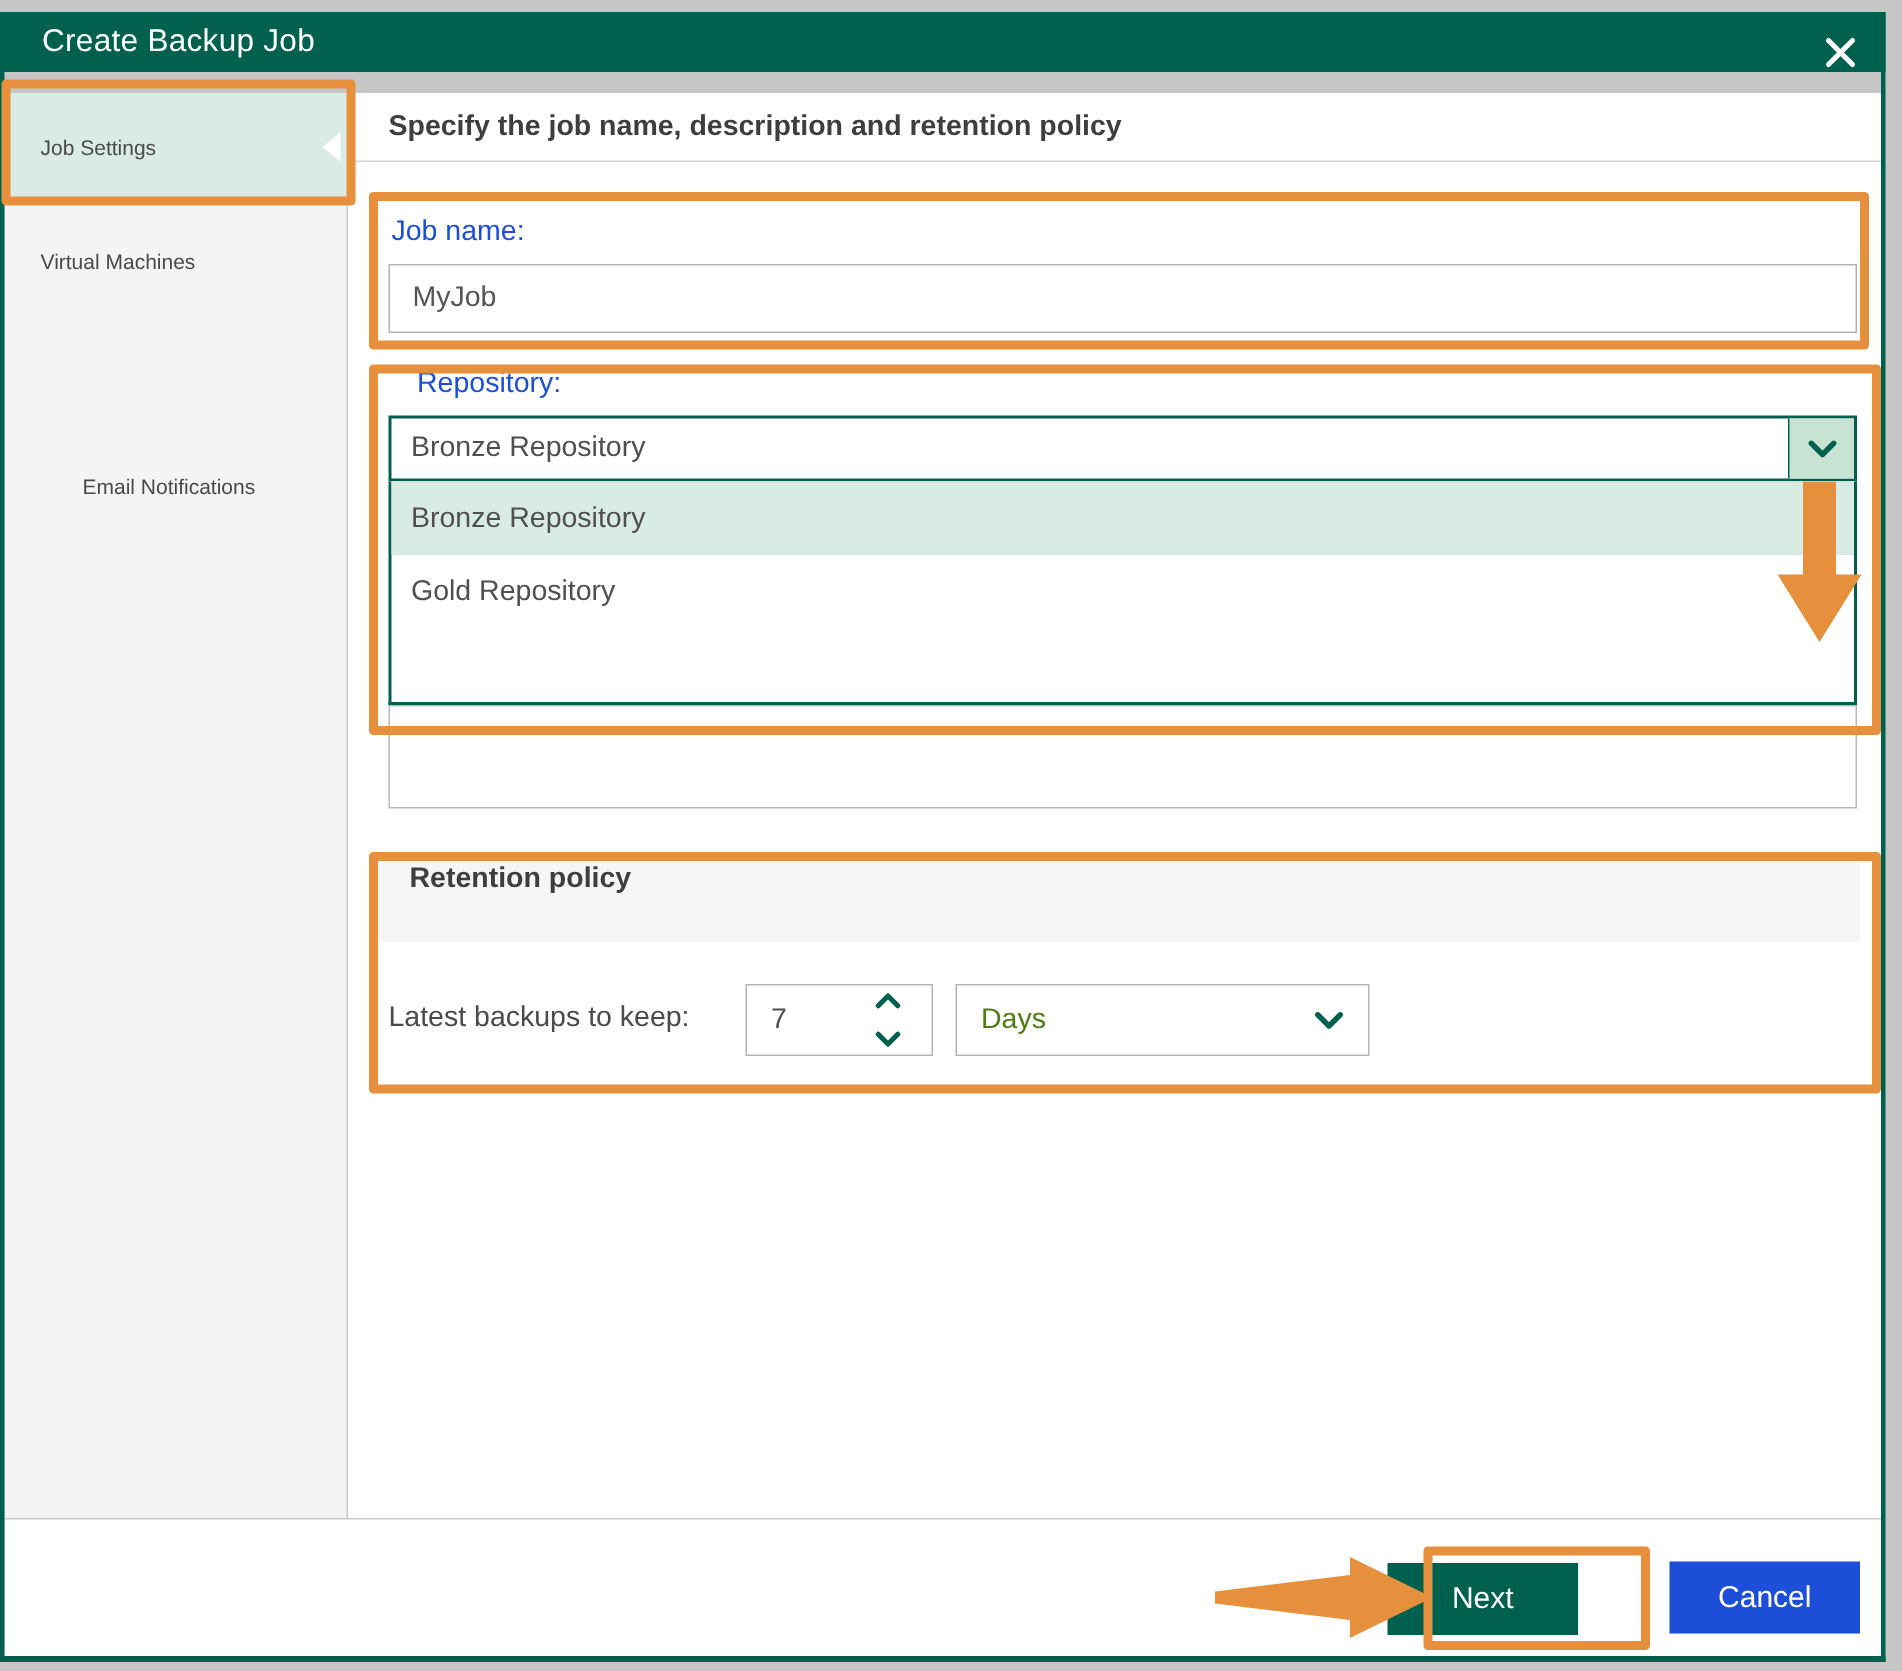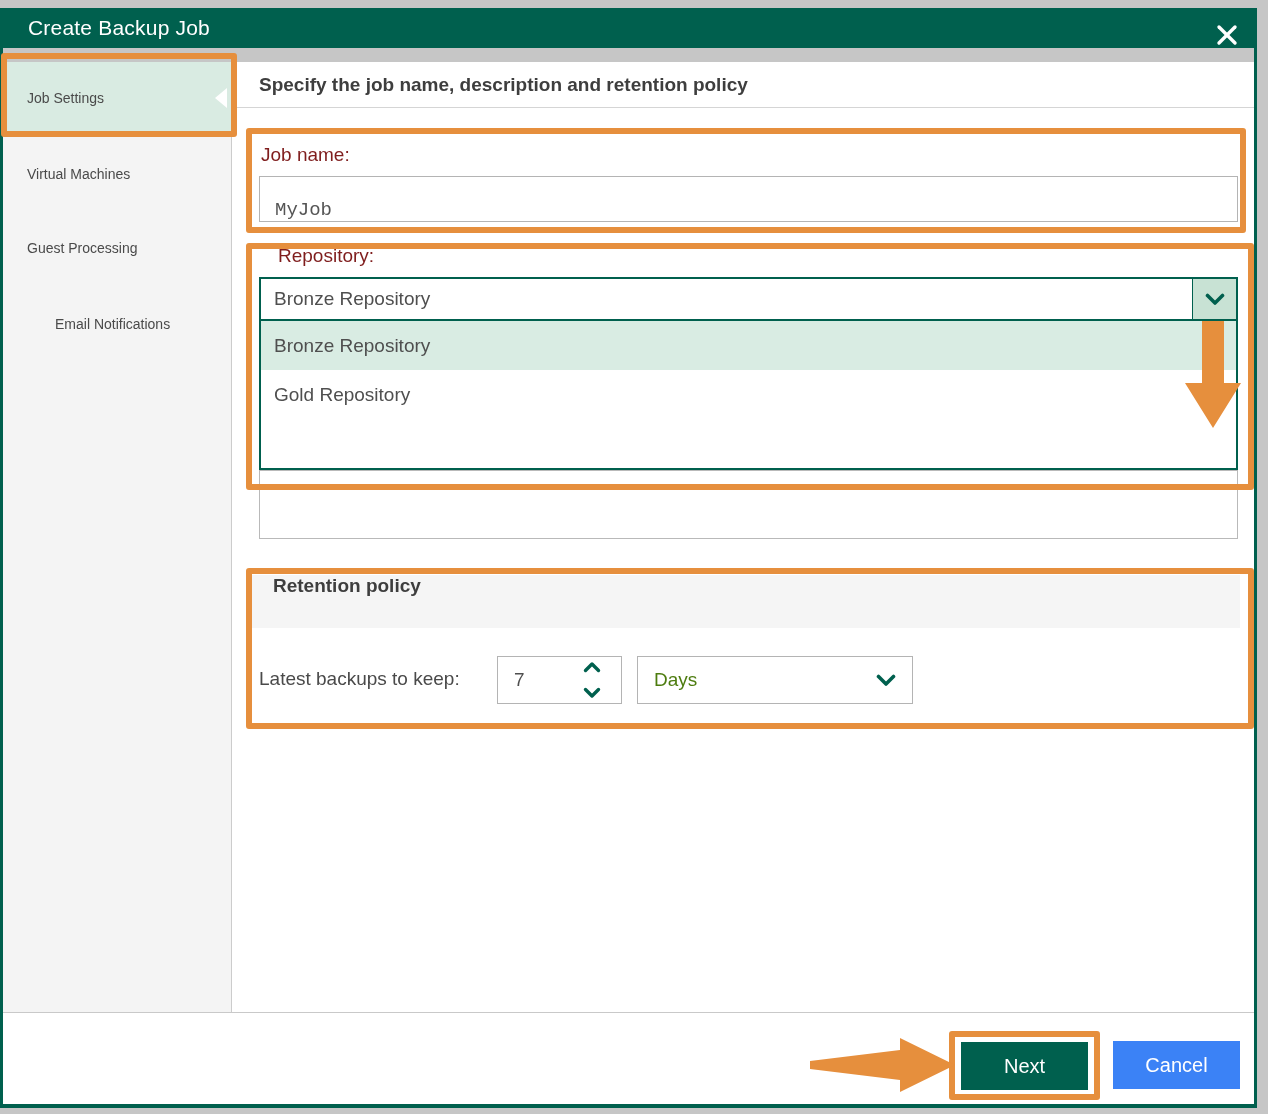--- a/index.html
+++ b/index.html
@@ -26,22 +26,22 @@
   .side-item span { margin-left:24px; }
   .side-item.active { background:#d9ebe2; }
   .active-notch { position:absolute; left:215px; top:88px; width:0; height:0;
     border-top:10px solid transparent; border-bottom:10px solid transparent; border-right:12px solid #ffffff; z-index:8; }
 
   
   .main { left:232px; top:62px; width:1023px; height:950px; background:#fff; z-index:1; }
   .heading { left:259px; top:74px; font-size:19px; font-weight:bold; color:#3e3e3e; z-index:2; }
   .heading-sep { left:232px; top:107px; width:1023px; height:1px; background:#d5d5d5; z-index:2; }
 
-  .field-label { font-size:19px; color:#7f1d1d; z-index:2; }
-  .text-input { background:#fff; border:1px solid #b4b4b4; display:flex; align-items:flex-end; font-size:19px; color:#555; z-index:2;font-family:Liberation Mono, monospace; }
+  .field-label { font-size:19px; color:#1d4ed8; z-index:2; }
+  .text-input { background:#fff; border:1px solid #b4b4b4; display:flex; align-items:center; font-size:19px; color:#555; z-index:2; }
   .text-input .val { margin-left:15px; }
 
   
   .repo-select { left:259px; top:277px; width:979px; height:44px; background:#fff; border:2px solid #00604e; display:flex; align-items:center; z-index:3; cursor:pointer; }
   .repo-select .val { margin-left:13px; font-size:19px; color:#4f4f4f; }
   .repo-caret-cell { position:absolute; right:0; top:0; width:44px; height:40px; background:#c8e2d4; border-left:1px solid #00604e; display:flex; align-items:center; justify-content:center; }
   .repo-list { left:259px; top:321px; width:979px; height:149px; background:#fff; border:2px solid #00604e; border-top:none; z-index:3; }
   .repo-option { height:49px; display:flex; align-items:center; font-size:19px; color:#4f4f4f; cursor:pointer; }
   .repo-option span { margin-left:13px; }
   .repo-option.highlight { background:#d9ece3; }
@@ -57,22 +57,22 @@
   .spin-btns { position:absolute; right:18px; top:4px; width:20px; height:38px; display:flex; flex-direction:column; justify-content:space-between; }
   .spin-btns svg { cursor:pointer; }
   .unit-select { left:637px; top:656px; width:276px; height:48px; background:#fff; border:1px solid #b4b4b4; display:flex; align-items:center; z-index:2; cursor:pointer; }
   .unit-select .val { margin-left:16px; font-size:19px; color:#4d7c0f; flex:1; }
   .unit-select svg { margin-right:16px; }
 
   
   .footer-sep { left:3px; top:1012px; width:1251px; height:1px; background:#c9c9c9; z-index:1; }
   .footer { left:3px; top:1013px; width:1251px; height:91px; background:#fff; z-index:1; }
   .btn { position:absolute; display:flex; align-items:center; justify-content:center; font-size:20px; color:#fff; cursor:pointer; z-index:2; }
-  .btn-next   { left:961px; top:1042px; width:127px; height:48px; background:#00604e;text-align:right; }
-  .btn-cancel { left:1113px; top:1041px; width:127px; height:48px; background:#3b82f6; }
+  .btn-next   { left:925px; top:1042px; width:127px; height:48px; background:#00604e;text-align:right; }
+  .btn-cancel { left:1113px; top:1041px; width:127px; height:48px; background:#1d4ed8; }
 
   
   .anno { border:6px solid #e68f3d; border-radius:3px; z-index:6; pointer-events:none; }
   .anno-sidebar { left:1px; top:53px; width:236px; height:84px; }
   .anno-jobname { left:246px; top:128px; width:1000px; height:105px; }
   .anno-repo    { left:246px; top:243px; width:1008px; height:247px; }
   .anno-retention { left:246px; top:568px; width:1008px; height:161px; }
   .anno-next    { left:949px; top:1031px; width:151px; height:69px; }
   .anno-arrow { z-index:7; pointer-events:none; }
 </style>
@@ -91,23 +91,20 @@
 <div class="abs win-border-left"></div>
 <div class="abs win-border-right"></div>
 <div class="abs win-border-bottom"></div>
 
 <div class="abs sidebar">
   <div class="side-item active" style="top:0;">
     <span>Job Settings</span>
   </div>
   <div class="side-item" style="top:76px;">
     <span>Virtual Machines</span>
-  </div>
-  <div class="side-item" style="top:150px;">
-    <span>Guest Processing</span>
   </div>
   <div class="side-item" style="top:226px;margin-left:28px;">
     <span>Email Notifications</span>
   </div>
 </div>
 <div class="active-notch"></div>
 
 <div class="abs main"></div>
 <div class="abs heading">Specify the job name, description and retention policy</div>
 <div class="abs heading-sep"></div>

